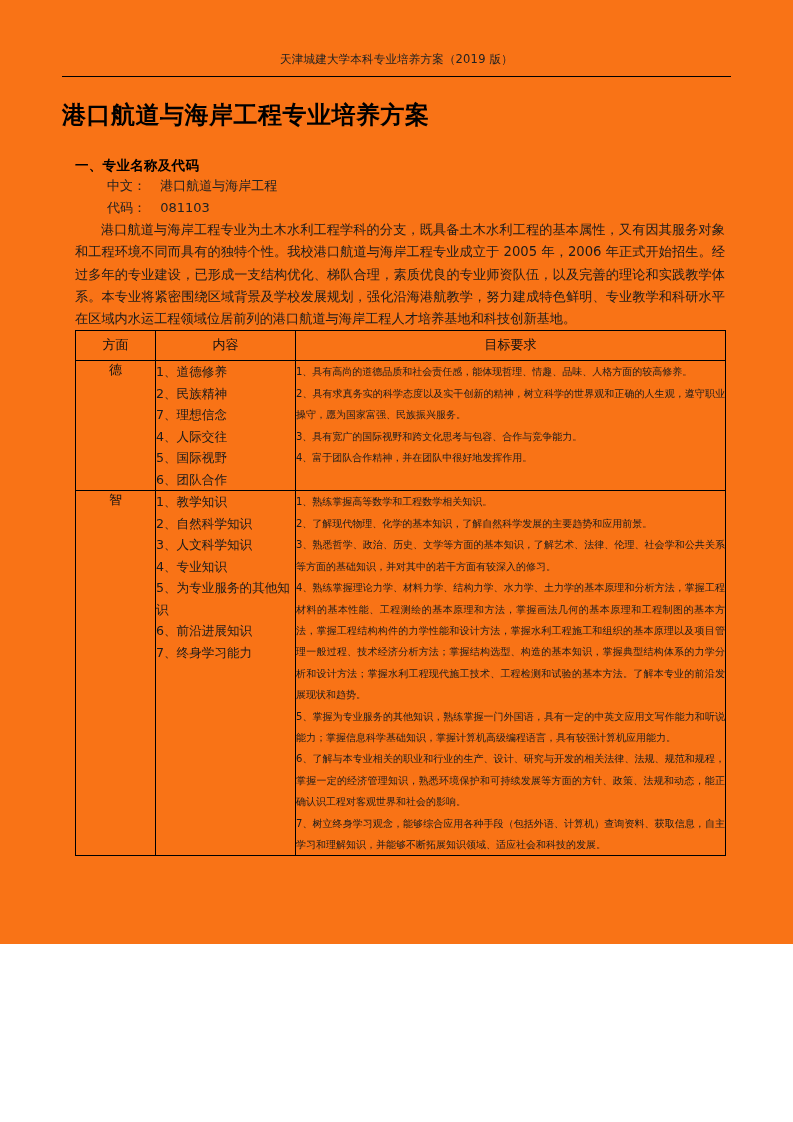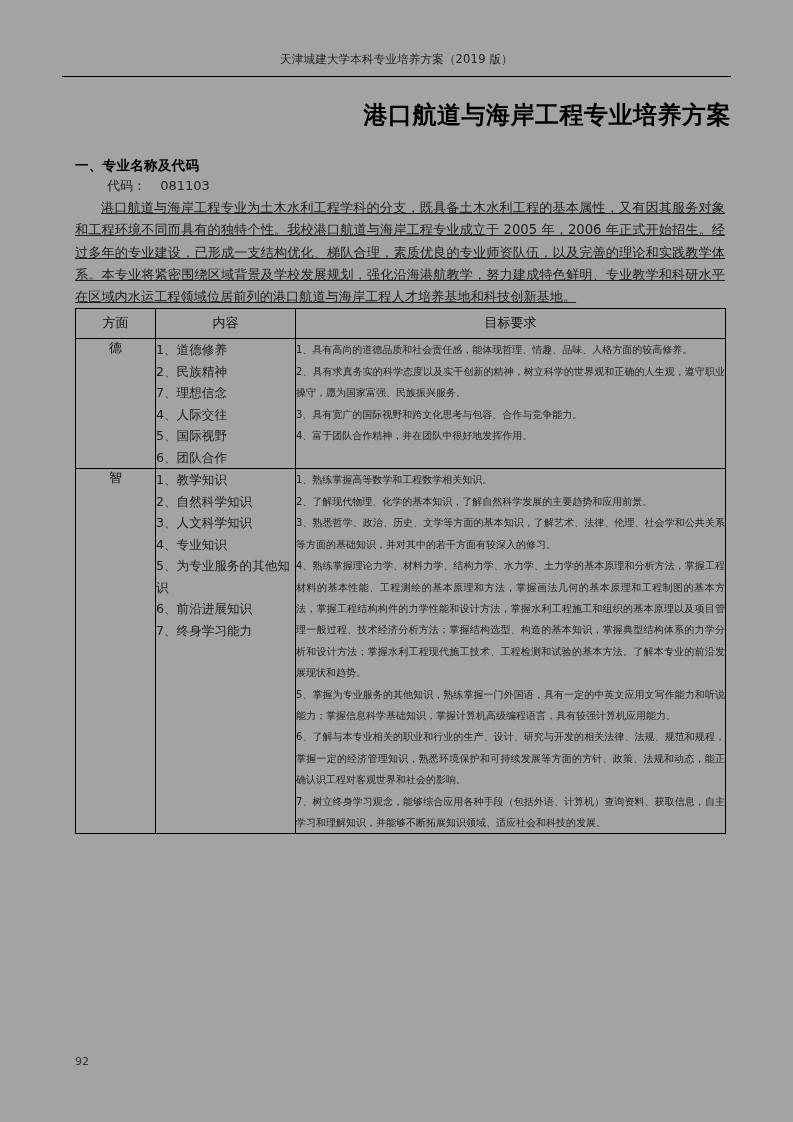--- a/index.html
+++ b/index.html
@@ -7,22 +7,22 @@
     padding: 0;
     background: #ffffff;
   }
   body {
     font-family: "DejaVu Sans", "Liberation Sans", sans-serif;
     color: #1a1a1a;
   }
   .page {
     position: relative;
     width: 793px;
-    height: 1122px;
-    background: #a3a3a3;
+    height: 944px;
+    background: #f97316;
     overflow: hidden;
     box-sizing: border-box;
   }
 
   
   .running-header {
     position: absolute;
     left: 62px;
     top: 52px;
     width: 669px;
@@ -39,21 +39,21 @@
     height: 0;
     border-top: 1.6px solid #000;
   }
 
   
   .doc-title {
     position: absolute;
     left: 62px;
     top: 99px;
     width: 669px;
-    text-align: right;
+    text-align: left;
     font-size: 24px;
     font-weight: bold;
     letter-spacing: 0.5px;
     color: #000;
   }
 
   
   .content {
     position: absolute;
     left: 75px;
@@ -86,21 +86,20 @@
   .sec2 { margin-top: 13px; margin-bottom: 3px; }
 
   .para {
     margin: 0;
     font-size: 13.2px;
     line-height: 22.3px;
     text-align: justify;
     text-justify: inter-ideograph;
     text-indent: 26px;
     color: #1b1b1b;
-    text-decoration: underline;
   }
 
   .sec3 { margin-top: 14px; margin-bottom: 9px; }
 
   
   table.standards {
     border-collapse: collapse;
     width: 650px;
     table-layout: fixed;
     border: 1.6px solid #000;
@@ -174,20 +173,24 @@
   <div class="running-header">天津城建大学本科专业培养方案（2019 版）</div>
   <div class="header-rule"></div>
 
   <div class="doc-title">港口航道与海岸工程专业培养方案</div>
 
   <div class="content">
 
     <h2 class="section sec1">一、专业名称及代码</h2>
 
     <div class="kv-list">
+      <div class="kv-row">
+        <span class="kv-label">中文：</span>
+        <span class="kv-value">港口航道与海岸工程</span>
+      </div>
       <div class="kv-row">
         <span class="kv-label">代码：</span>
         <span class="kv-value">081103</span>
       </div>
     </div>
 
 
     <p class="para">港口航道与海岸工程专业为土木水利工程学科的分支，既具备土木水利工程的基本属性，又有因其服务对象和工程环境不同而具有的独特个性。我校港口航道与海岸工程专业成立于 2005 年，2006 年正式开始招生。经过多年的专业建设，已形成一支结构优化、梯队合理，素质优良的专业师资队伍，以及完善的理论和实践教学体系。本专业将紧密围绕区域背景及学校发展规划，强化沿海港航教学，努力建成特色鲜明、专业教学和科研水平在区域内水运工程领域位居前列的港口航道与海岸工程人才培养基地和科技创新基地。</p>
 
 

